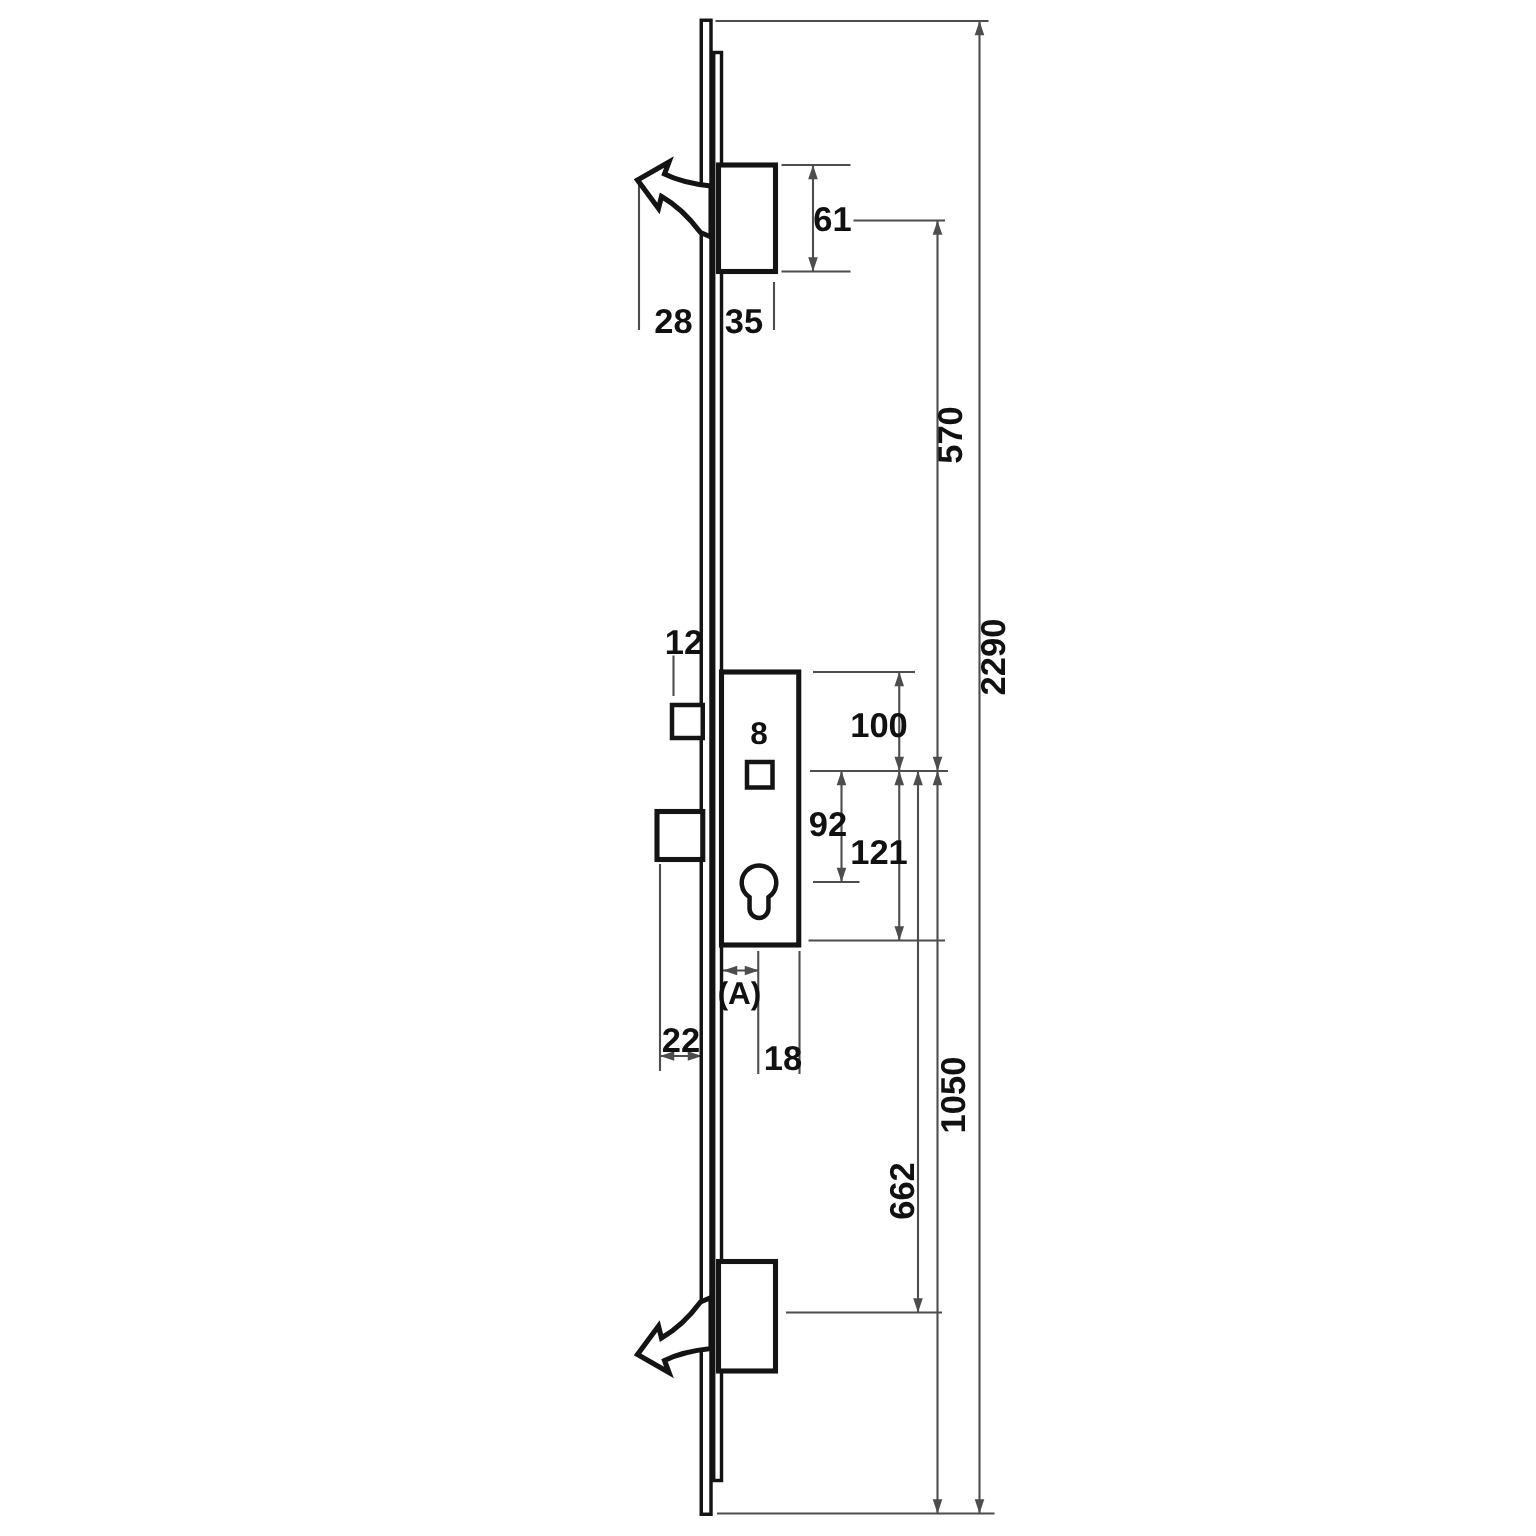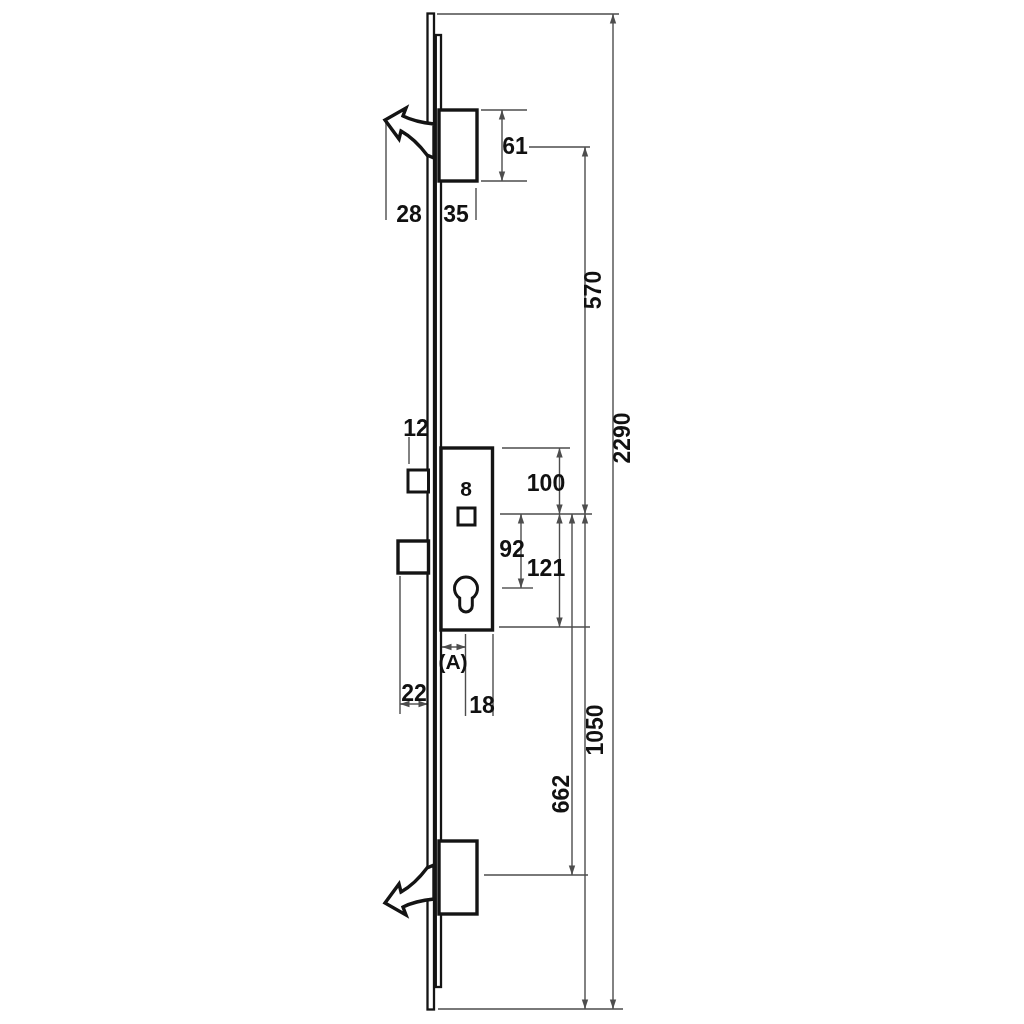--- a/index.html
+++ b/index.html
@@ -1,20 +1,21 @@
 <!DOCTYPE html>
 <html style="--background: #ffffff; --part-stroke: #141414; --dim-line: #4d4d4d; --label-color: #111111;"><head>
 <meta charset="utf-8">
 <style>
   html,body{margin:0;padding:0;background:var(--background,#fff);}
   .stage{
     position:relative;width:940px;height:1024px;
     background:var(--background,#fff);
     font-family:"Liberation Sans",sans-serif;
     overflow:hidden;
+    margin-left:40px;
   }
   svg{display:block;width:1024px;height:1024px;}
   .part{fill:#ffffff;stroke:var(--part-stroke,#141414);stroke-width:3.4;stroke-linejoin:miter;}
   .part-thin{stroke-width:2.3;}
   .part-med{stroke-width:3.0;}
   .dim{stroke:var(--dim-line,#4d4d4d);stroke-width:1.4;fill:none;}
   .arr{fill:var(--dim-line,#4d4d4d);stroke:none;}
   .lbl{
     fill:var(--label-color,#111);
     font-family:"Liberation Sans",sans-serif;

